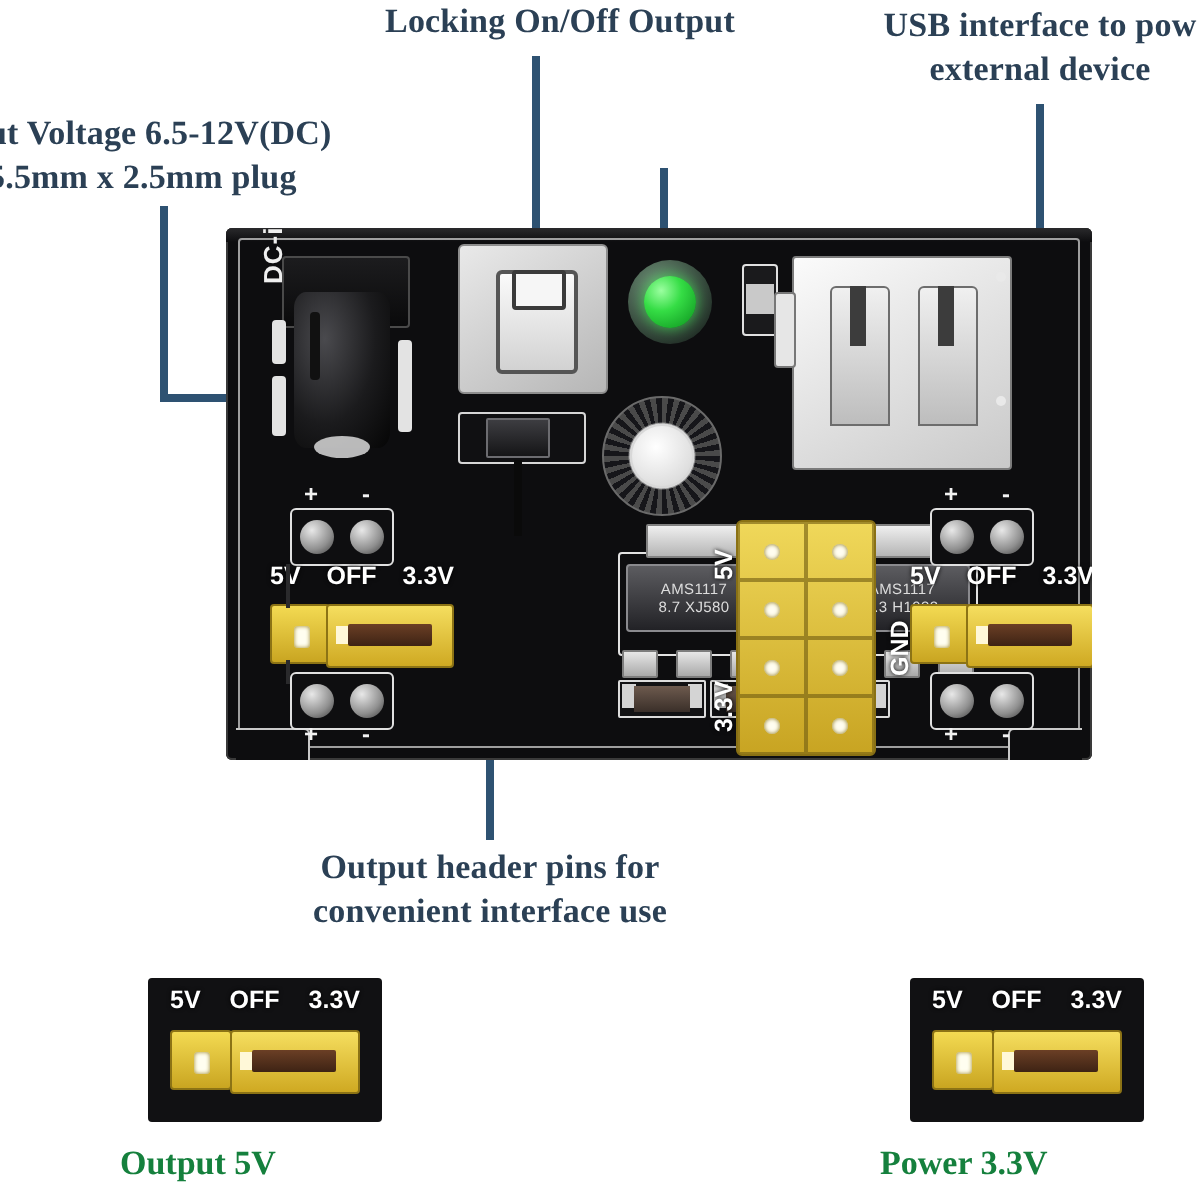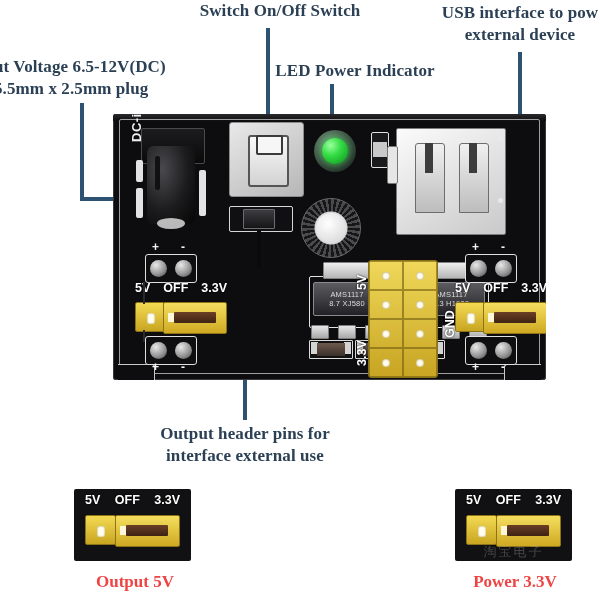--- a/index.html
+++ b/index.html
@@ -19,25 +19,24 @@
     font-weight:bold;
     font-size:17px;
     line-height:1.30;
     text-align:center;
     white-space:pre;
     letter-spacing:.1px;
   }
   .anno.left-cut{text-align:left;}
   .caption{
     position:absolute;
-    color:#ef4444;
+    color:#15803d;
     font-family:"Liberation Serif", serif;
     font-weight:bold;
     font-size:17px;
-    text-align:center;
     white-space:pre;
   }
 
   
   .leader{position:absolute;background:#2e5272;}
   .leader.v{width:4px;}
   .leader.h{height:4px;}
   .dot{position:absolute;width:13px;height:13px;border-radius:50%;background:#2c5376;}
 
   
@@ -196,32 +195,31 @@
   .crop .jblock{left:11px;top:26px;}
   .wm{position:absolute;left:0;right:0;bottom:0;height:18px;
       color:rgba(190,190,190,.30);font-family:"Liberation Sans",sans-serif;
       font-size:13px;text-align:center;letter-spacing:2px;overflow:hidden;white-space:nowrap;}
 </style>
 </head>
 <body>
 
 <div id="stage">
 
-  <div class="anno" style="left:180px;top:0px;width:200px;">Switch On/Off Switch</div>
+  <div class="anno" style="left:180px;top:0px;width:200px;">Locking On/Off Output</div>
 
   <div class="anno" style="left:420px;top:2px;width:200px;text-align:center;">USB interface to pow
 external device</div>
 
   <div class="anno left-cut" style="left:-6px;top:56px;width:230px;">ut Voltage 6.5-12V(DC)
 5.5mm x 2.5mm plug</div>
 
-  <div class="anno" style="left:255px;top:60px;width:200px;">LED Power Indicator</div>
 
   <div class="anno" style="left:120px;top:423px;width:250px;">Output header pins for
-interface external use</div>
+convenient interface use</div>
 
   <div class="leader v" style="left:266px;top:28px;height:100px;"></div>
   <div class="dot" style="left:260px;top:126px;"></div>
 
   <div class="leader v" style="left:330px;top:84px;height:61px;"></div>
   <div class="dot" style="left:324px;top:143px;"></div>
 
   <div class="leader v" style="left:518px;top:52px;height:104px;"></div>
   <div class="dot" style="left:512px;top:154px;"></div>
 
@@ -401,17 +399,16 @@
     <div class="jlabels" style="width:95px;">
       <span>5V</span>
       <span>OFF</span>
       <span>3.3V</span>
     </div>
     <div class="jblock" style="width:95px;">
       <div class="jpin" style="width:31px;"></div>
       <div class="jpin" style="width:31px;"></div>
       <div class="jshunt" style="width:63px;"></div>
     </div>
-    <div class="wm">淘宝电子</div>
   </div>
   <div class="caption" style="left:440px;top:572px;width:150px;">Power 3.3V</div>
 
 </div>
 
 </body></html>

